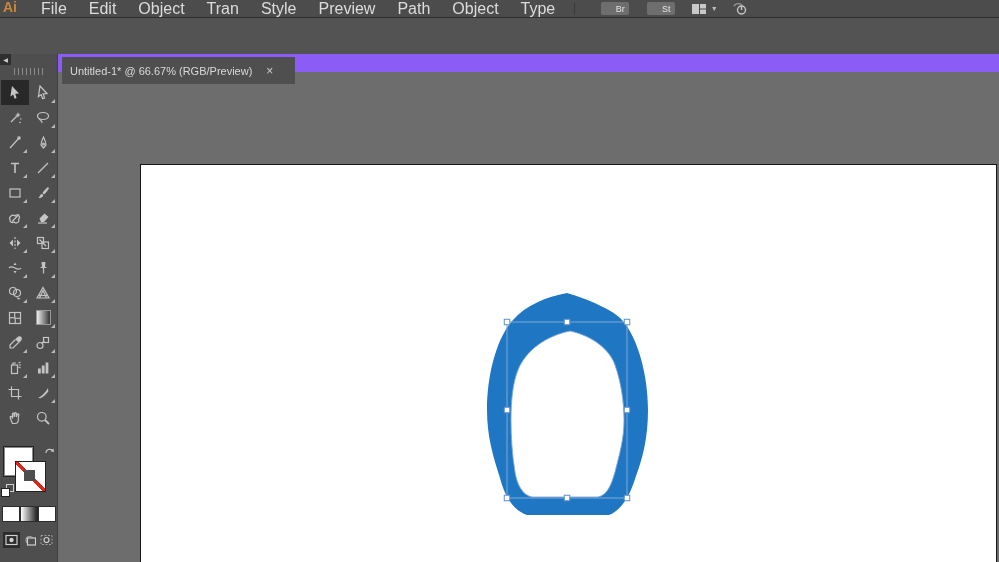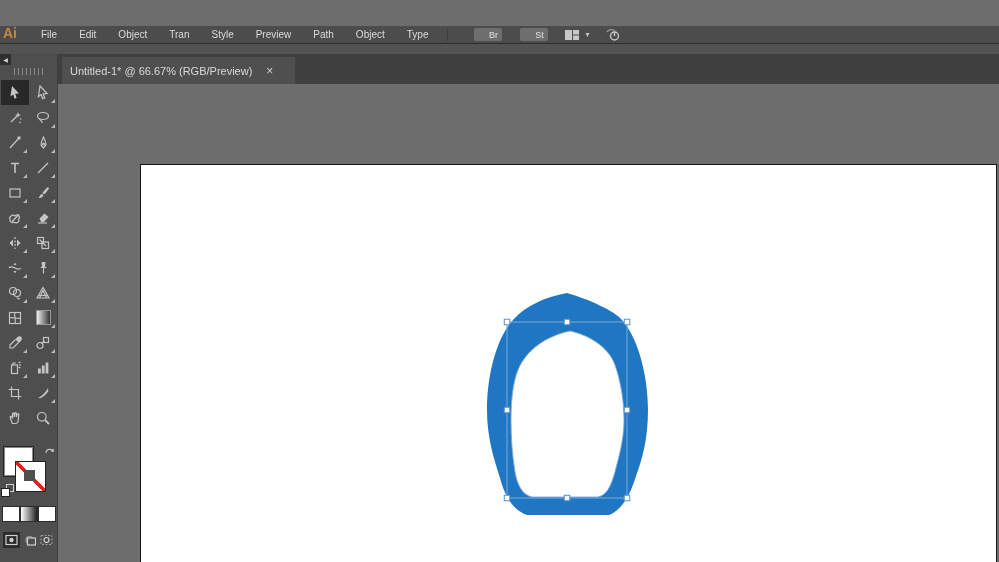--- a/index.html
+++ b/index.html
@@ -3,24 +3,24 @@
 <meta charset="utf-8">
 <style>
   html,body{margin:0;padding:0;}
   body{width:999px;height:562px;overflow:hidden;position:relative;background:#6d6d6d;
        font-family:"Liberation Sans",sans-serif;font-size:11px;color:#d6d6d6;
        -webkit-font-smoothing:antialiased;}
   .abs{position:absolute;}
 
   
   #menubar{left:0;top:0;width:999px;height:17px;background:#4c4c4c;border-bottom:1px solid #2e2e2e;
-           display:flex;align-items:center;margin-top:26px;}
+           display:flex;align-items:center;}
   #ai-logo{width:30px;height:17px;color:#c9873b;font-weight:bold;font-size:14px;line-height:15px;
            padding-left:3px;box-sizing:border-box;}
-  .menu-item{padding:0 11px;font-size:10px;color:#dcdcdc;line-height:17px;cursor:default;}
+  .menu-item{padding:0 11px;font-size:16px;color:#dcdcdc;line-height:17px;cursor:default;}
   .mb-sep{width:1px;height:12px;background:#3a3a3a;margin:0 8px;}
   .mb-btn{width:18px;height:13px;background:#6e6e6e;border-radius:2px;color:#e3e3e3;font-size:9px;
           display:flex;align-items:center;justify-content:center;margin-left:18px;padding-left:10px;}
   .mb-ico{margin-left:16px;display:flex;align-items:center;color:#c6c6c6;}
   .chev{font-size:8px;color:#c0c0c0;line-height:1;}
 
   
   #controlbar{left:0;top:17px;width:999px;height:37px;background:#535353;border-bottom:1px solid #333;}
   #controlbar .abs{top:50%;transform:translateY(-50%);}
   .cb-label{color:#d2d2d2;font-size:11px;}
@@ -66,21 +66,21 @@
 
   
   #cmrow{left:1px;top:452px;width:56px;display:flex;justify-content:space-between;padding:0 1px;box-sizing:border-box;}
   .cm-btn{width:16px;height:14px;border:1px solid #2c2c2c;background:#fff;}
   .cm-grad{background:linear-gradient(90deg,#fff,#222);}
   #dmrow{left:1px;top:478px;width:56px;display:flex;justify-content:space-between;padding:0 2px;box-sizing:border-box;}
   .dm-btn{width:17px;height:16px;display:flex;align-items:center;justify-content:center;}
   .dm-btn.sel{background:#2b2b2b;}
 
   
-  #tabbar{left:58px;top:54px;width:941px;height:30px;background:#404040;}
+  #tabbar{left:58px;top:54px;width:941px;height:18px;background:#8b5cf6;}
   #doc-tab{left:4px;top:3px;width:233px;height:27px;background:#4f4f4f;display:flex;align-items:center;
            padding:0 8px;box-sizing:border-box;color:#d9d9d9;font-size:11px;}
   #tab-close{margin-left:14px;color:#cfcfcf;font-size:12px;}
 
   
   #canvas{left:58px;top:84px;width:941px;height:478px;background:#6d6d6d;overflow:hidden;}
   #artboard{left:82px;top:80px;width:855px;height:400px;background:#fff;border:1px solid #141414;}
   #art-svg{left:0;top:0;pointer-events:none;}
 </style>
 </head>

